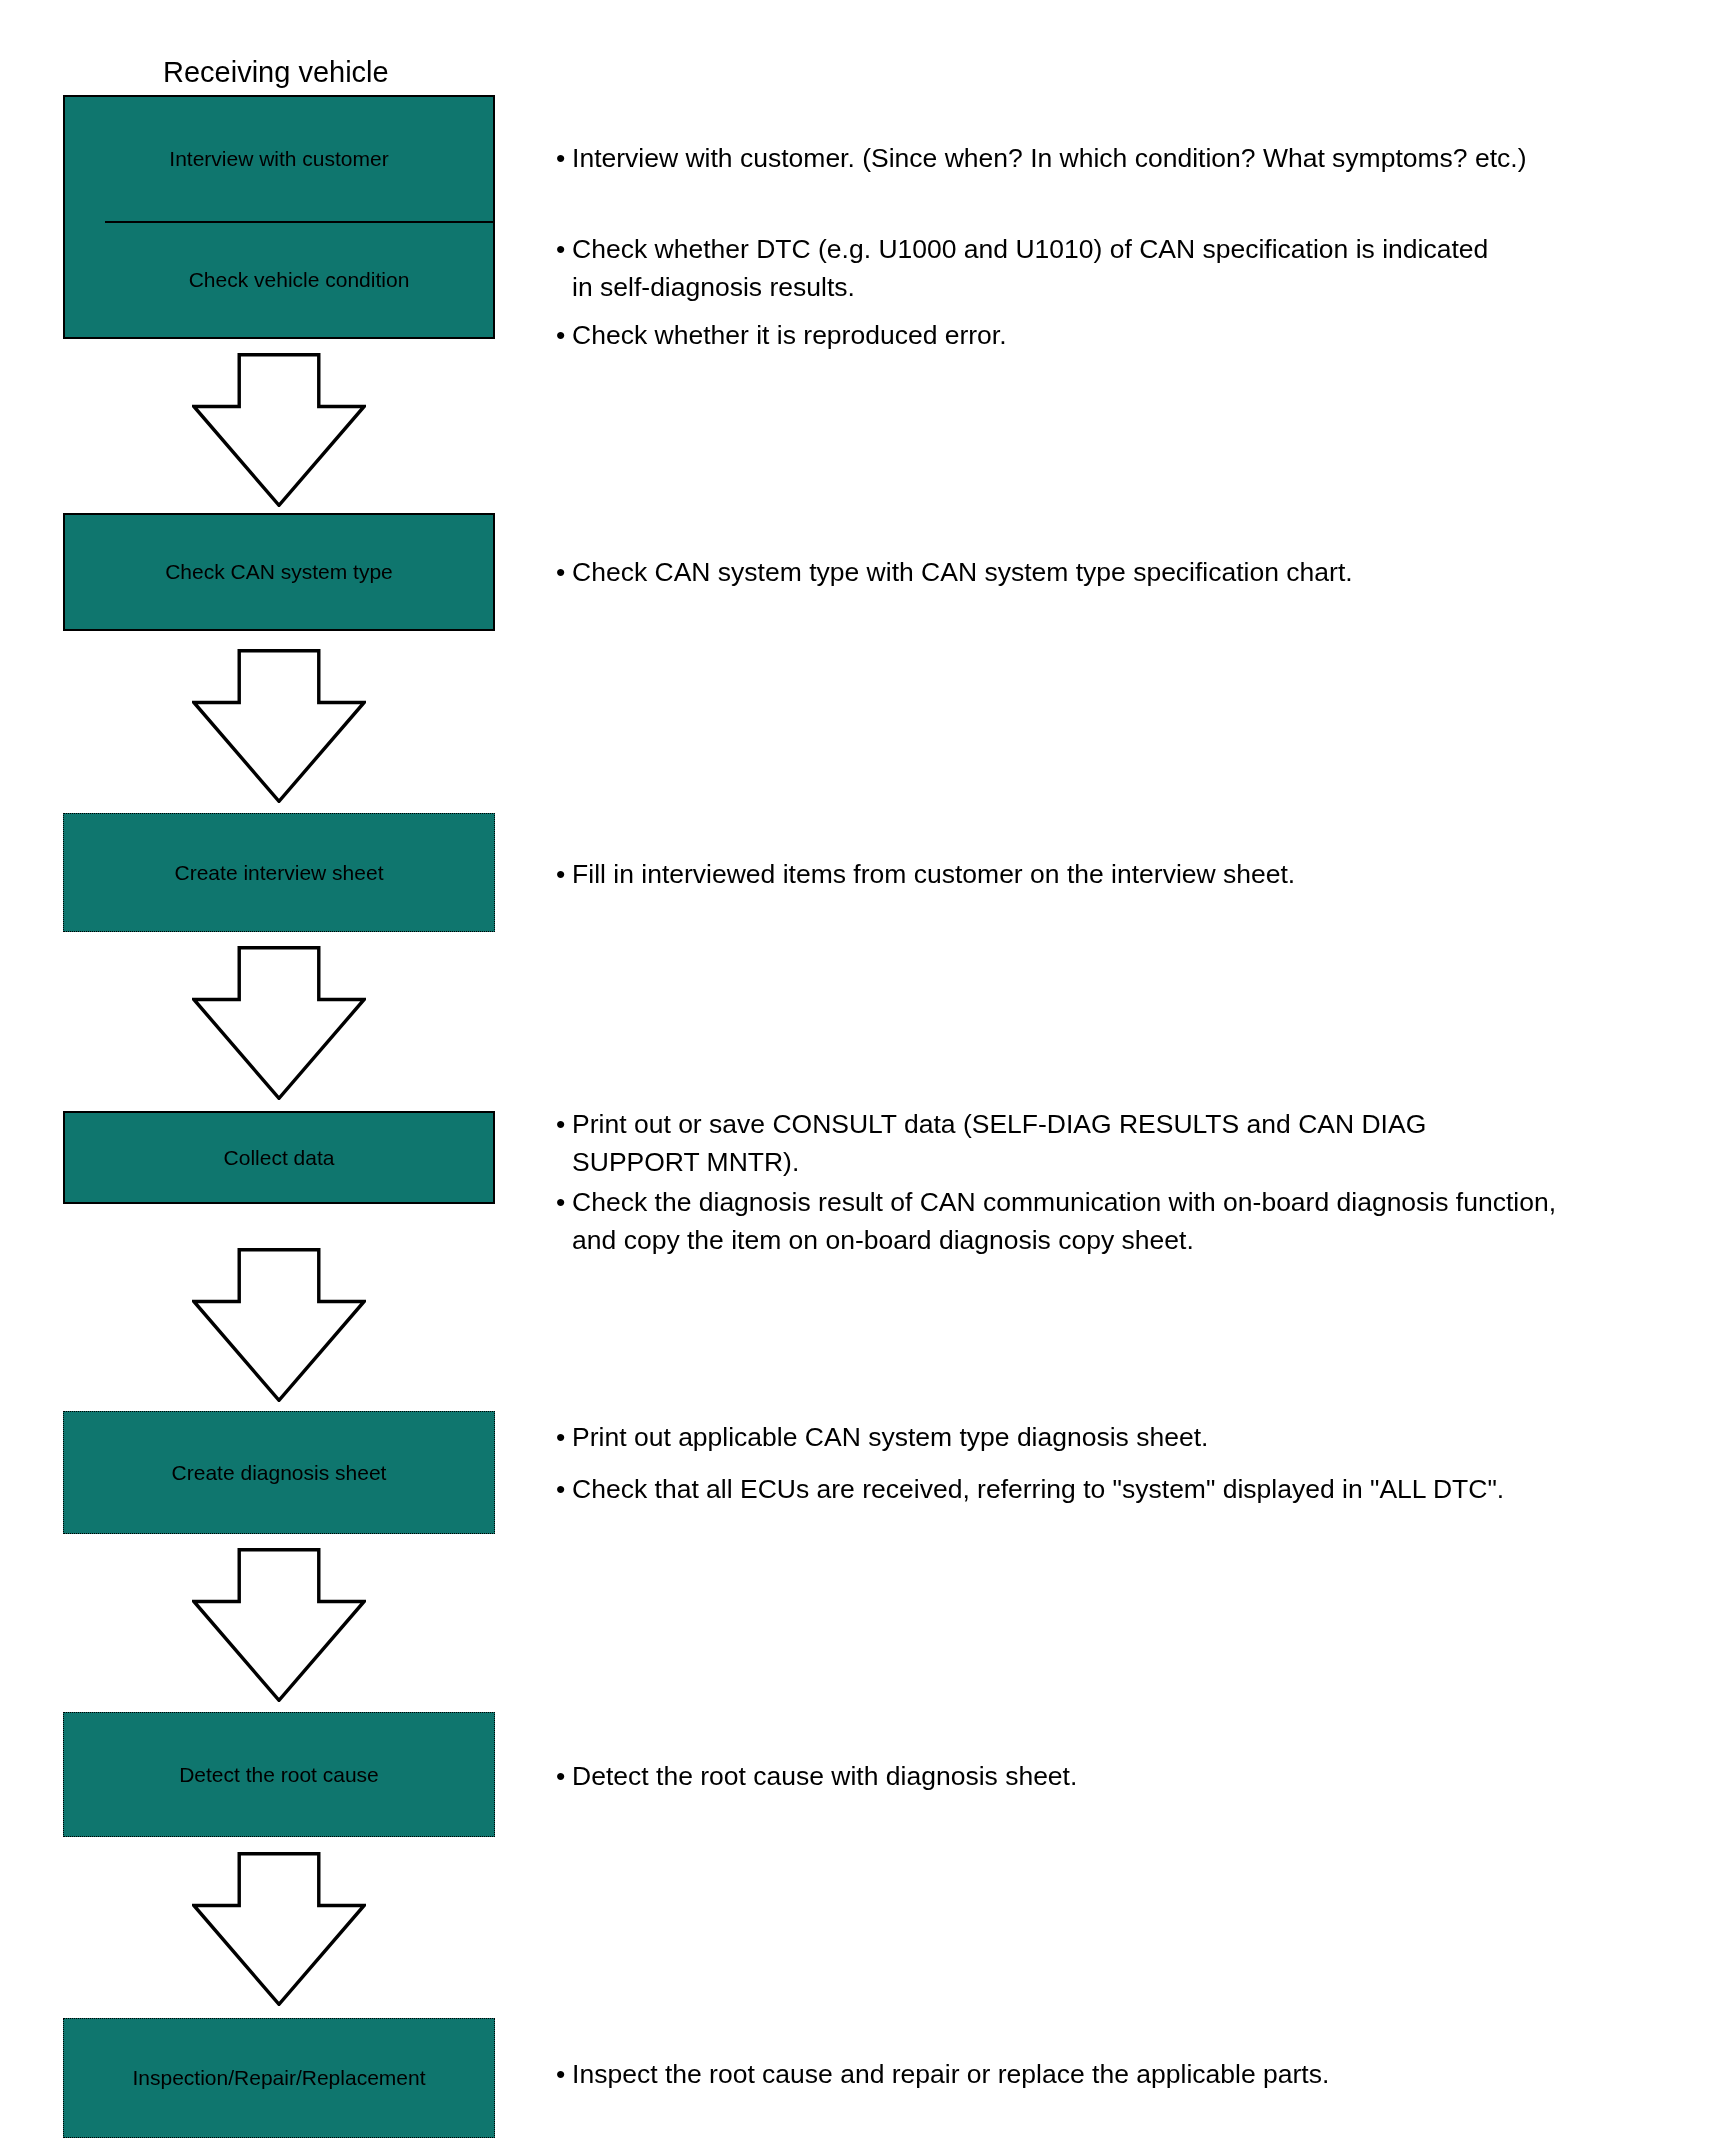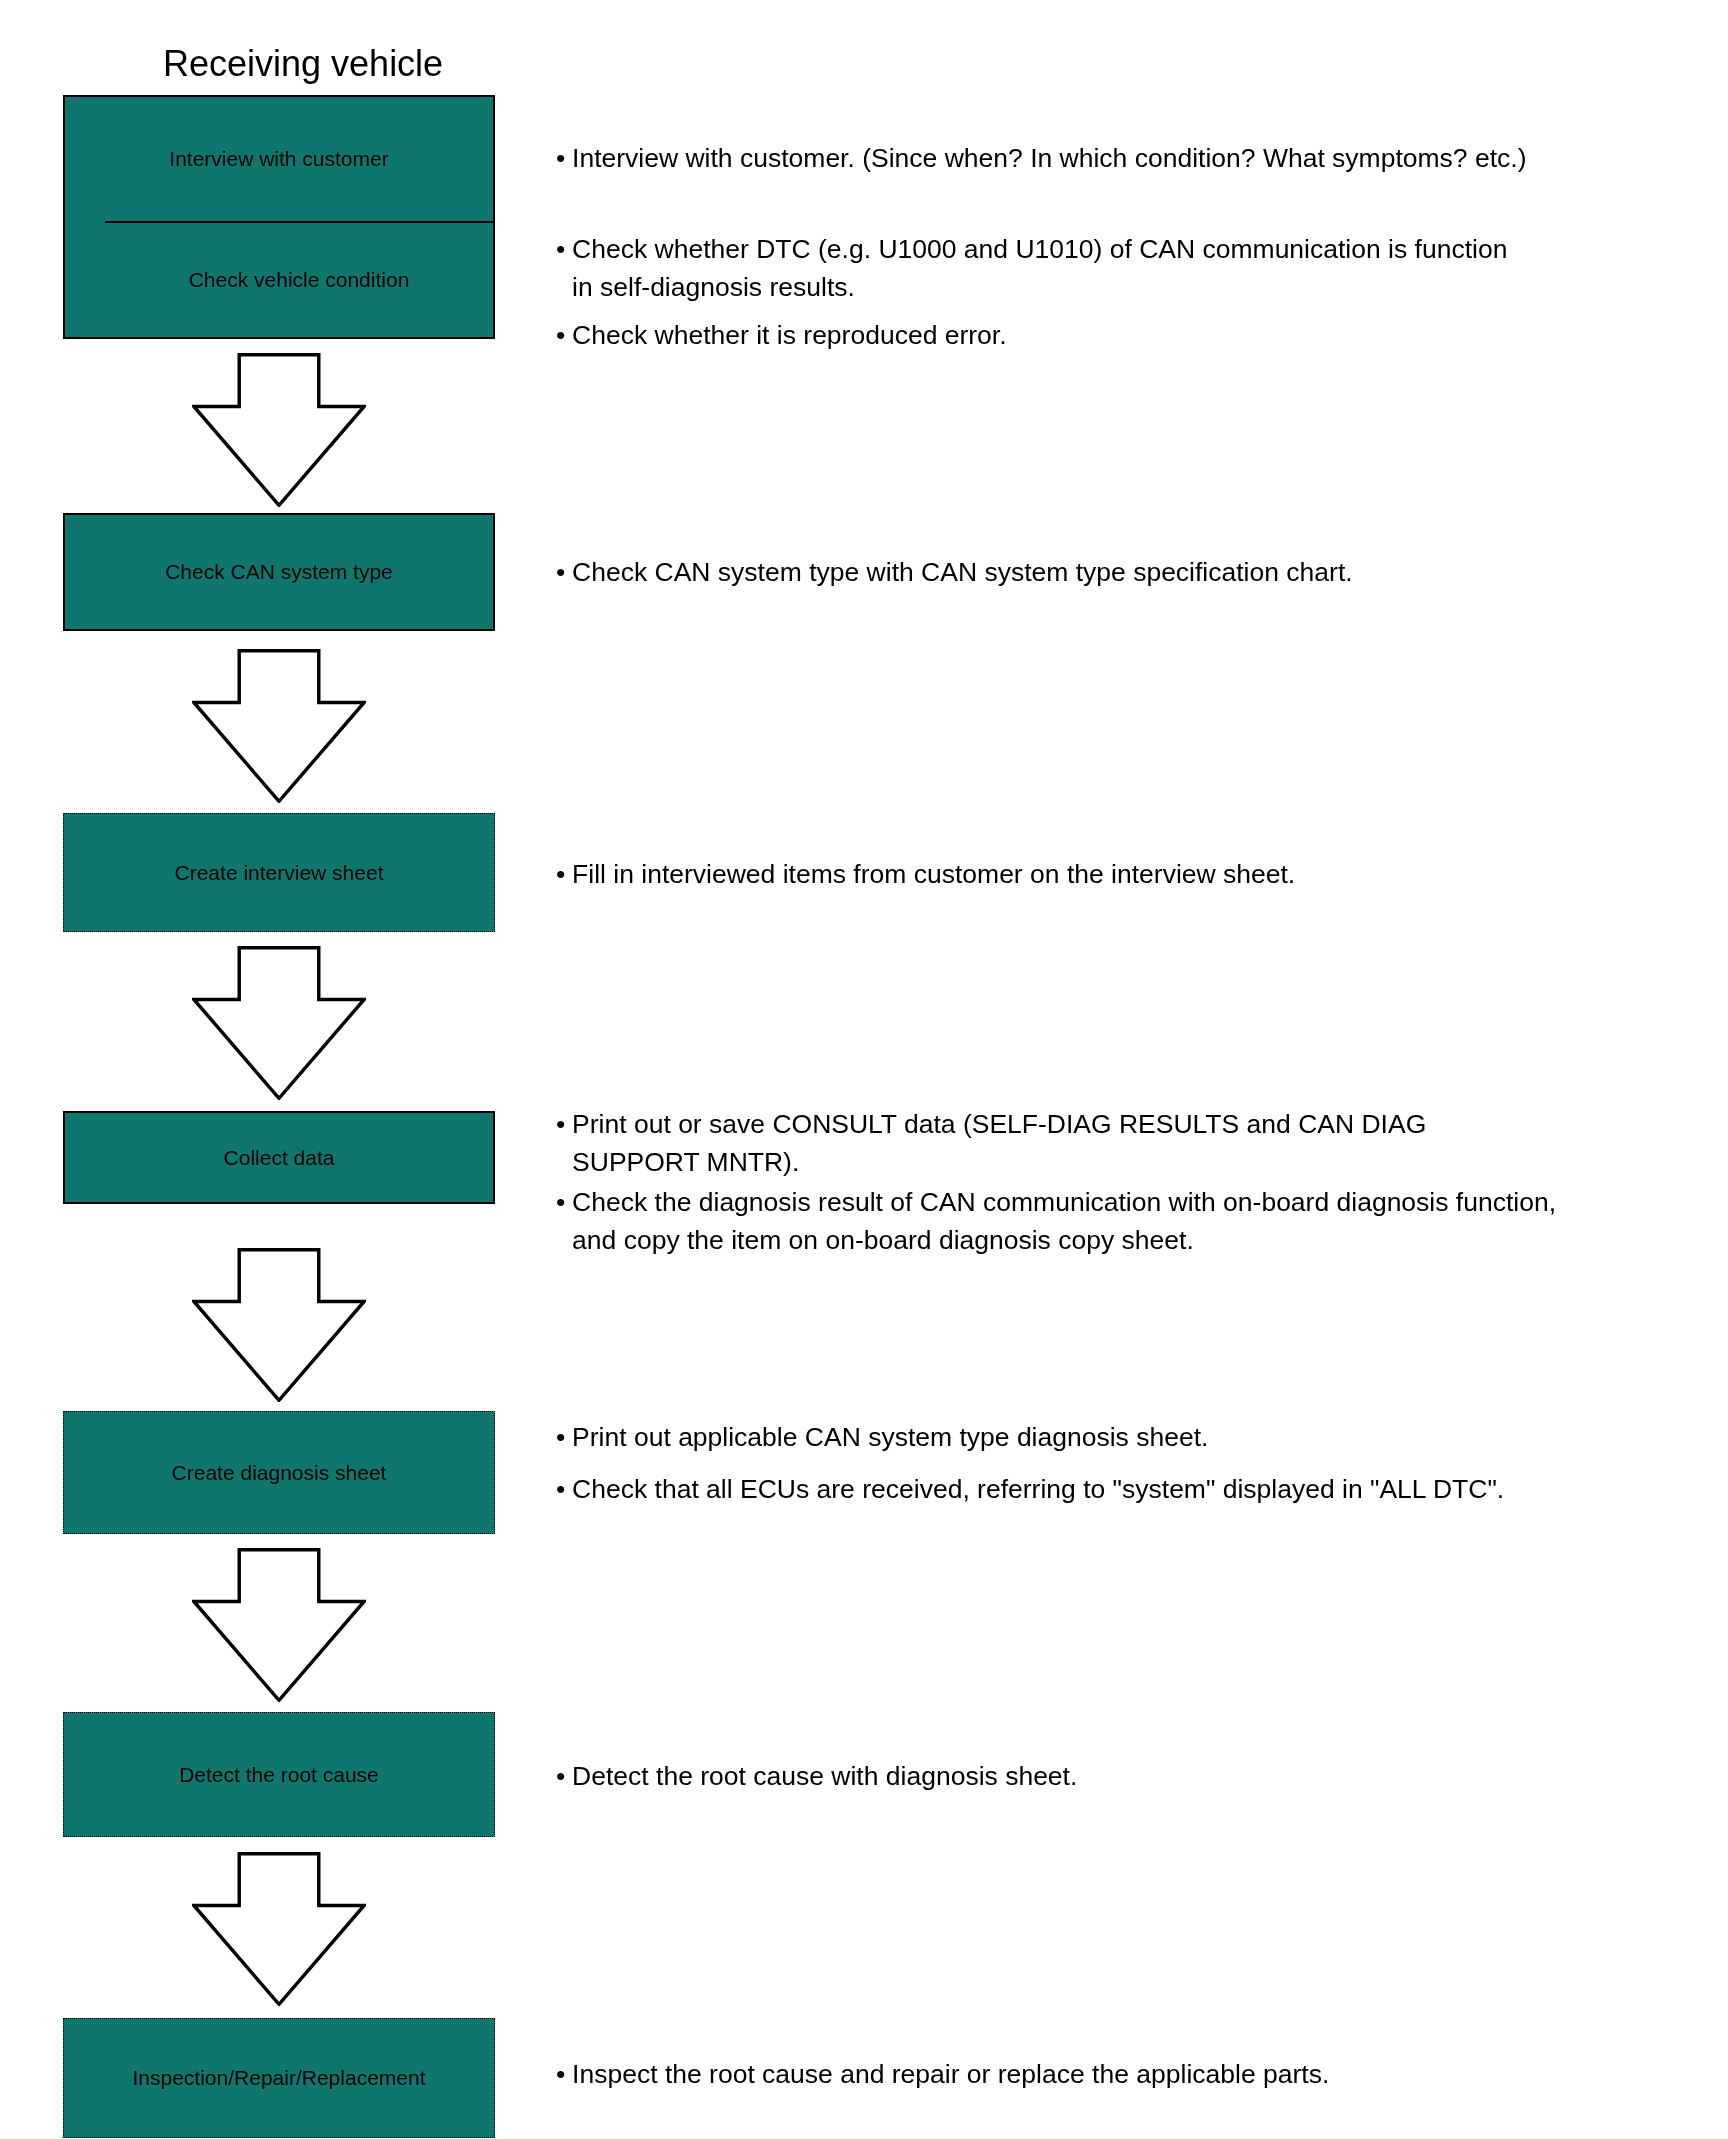--- a/index.html
+++ b/index.html
@@ -5,22 +5,22 @@
   html,body{margin:0;padding:0;background:#fff;}
   #canvas{
     position:relative;
     width:1729px;height:2153px;
     background:#ffffff;
     color:#000;
     font-family:"Liberation Sans","DejaVu Sans",sans-serif;
     overflow:hidden;
   }
   .title{
-    position:absolute;left:163px;top:49px;
-    font-size:36px;line-height:30px;
+    position:absolute;left:163px;top:57px;
+    font-size:29px;line-height:30px;
   }
   .box{
     position:absolute;left:63px;width:432px;
     box-sizing:border-box;background:#0f766e;
     display:flex;align-items:center;justify-content:center;
     text-align:center;font-size:21px;line-height:32px;
   }
   .solid{border:2.6px solid #000;}
   .dotted{border:1.7px dotted #000;}
   .box1{top:95px;height:244px;flex-direction:column;align-items:stretch;justify-content:stretch;}
@@ -111,21 +111,21 @@
   </div>
 
   <div class="box dotted box7">Inspection/Repair/Replacement</div>
 
   <div class="bullet n1">
     <span class="dot">•</span>
     <span class="btext">Interview with customer. (Since when? In which condition? What symptoms? etc.)</span>
   </div>
   <div class="bullet n2">
     <span class="dot">•</span>
-    <span class="btext">Check whether DTC (e.g. U1000 and U1010) of CAN communication is function
+    <span class="btext">Check whether DTC (e.g. U1000 and U1010) of CAN specification is indicated
 in self-diagnosis results.</span>
   </div>
   <div class="bullet n3">
     <span class="dot">•</span>
     <span class="btext">Check whether it is reproduced error.</span>
   </div>
   <div class="bullet n4">
     <span class="dot">•</span>
     <span class="btext">Check CAN system type with CAN system type specification chart.</span>
   </div>

